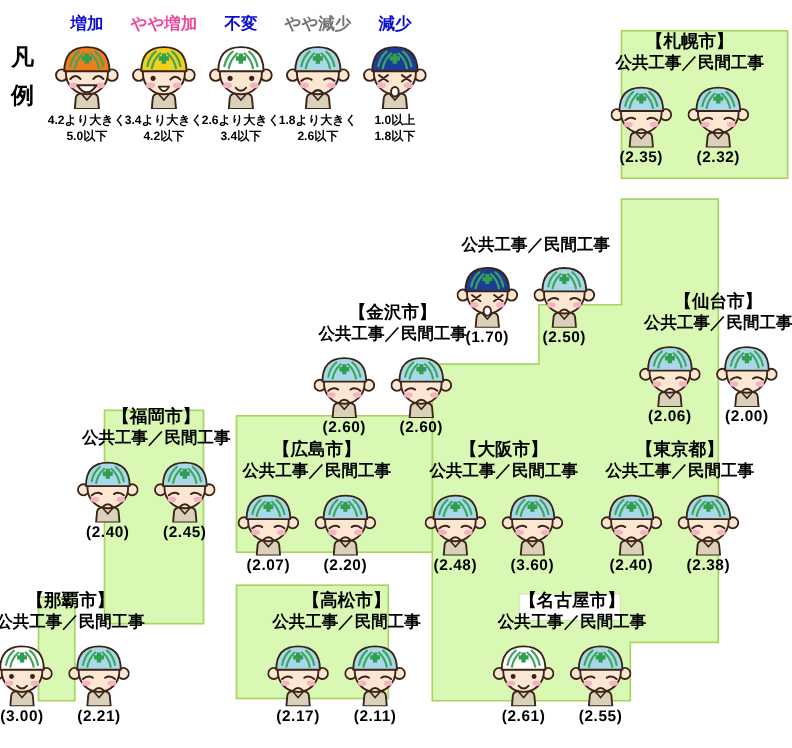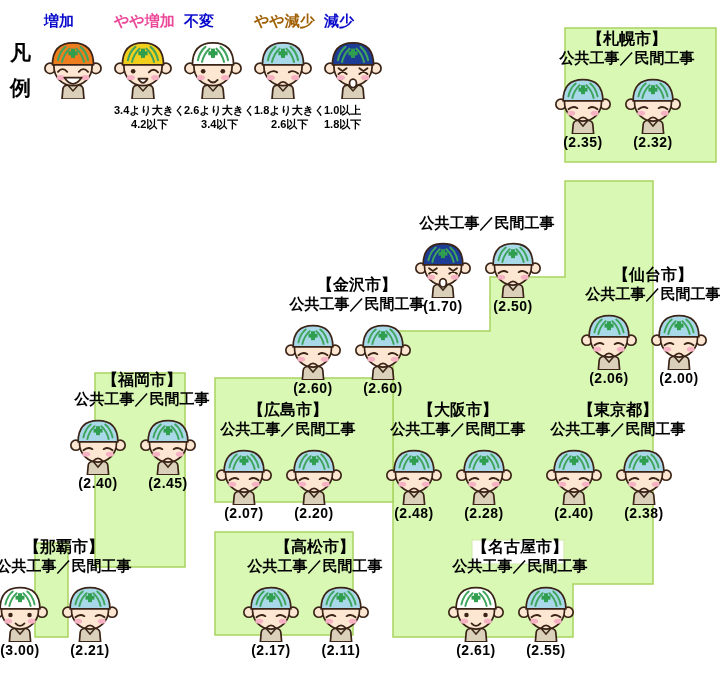--- a/index.html
+++ b/index.html
@@ -9,21 +9,21 @@
     font-family:"Liberation Sans","DejaVu Sans",sans-serif;
     color:#000;
   }
   #map-svg { position:absolute; left:0; top:0; }
   #legend-heading {
     position:absolute; left:10px; top:42px;
     font-size:21px; font-weight:bold; line-height:1.0; text-align:center;
   }
   #legend-heading div { margin-bottom:14px; }
   #legend-items { position:absolute; left:44px; top:12px; display:flex; }
-  .legend-item { width:70px; display:flex; flex-direction:column; align-items:flex-start; }
+  .legend-item { width:70px; display:flex; flex-direction:column; align-items:center; }
   .legend-label { font-size:15px; font-weight:bold; white-space:nowrap; margin-bottom:2px; }
   .legend-range { font-size:11px; font-weight:600; line-height:1.3; text-align:center; white-space:nowrap; margin-top:4px; }
   .city { position:absolute; width:150px; text-align:center; line-height:1.15; }
   .city-title { font-size:16px; font-weight:bold; white-space:nowrap; }
   .city-sub { font-size:15px; font-weight:bold; white-space:nowrap; margin-top:1px; }
   .faces-row { display:flex; justify-content:flex-start; gap:8px; margin-top:3px; }
   .face-col { display:flex; flex-direction:column; align-items:center; width:62px; }
   .face-value { font-size:14px; font-weight:bold; white-space:nowrap; letter-spacing:0.5px; }
   .face { line-height:0; }
 </style>
@@ -59,20 +59,21 @@
     <ellipse cx="71" cy="77" rx="7" ry="4.5" fill="#f6b2c3"></ellipse>
     <path d="M24,67 Q32,58 40,67" stroke="#3a2417" stroke-width="3.2" stroke-linecap="round" fill="none"></path>
             <path d="M60,67 Q68,58 76,67" stroke="#3a2417" stroke-width="3.2" stroke-linecap="round" fill="none"></path>
             <path d="M35,77 Q50,99 65,77 Z" fill="#ffffff" stroke="#3a2417" stroke-width="3.2" stroke-linejoin="round"></path>
     <path d="M14.5,55 Q14.5,17 50,17 Q85.5,17 85.5,55 Z" fill="#ee7d1e" stroke="#3a2417" stroke-width="3" stroke-linejoin="round"></path>
     <path d="M24,47 Q27,32 37,24 M31,50 Q34,36 44,27" stroke="#3fa45c" stroke-width="3.5" fill="none" stroke-linecap="round"></path>
     <path d="M76,47 Q73,32 63,24 M69,50 Q66,36 56,27" stroke="#3fa45c" stroke-width="3.5" fill="none" stroke-linecap="round"></path>
     <path d="M50,27 L50,43" stroke="#2f9e4f" stroke-width="7"></path>
     <path d="M42,35 L58,35" stroke="#2f9e4f" stroke-width="7"></path>
   </svg></div>
+    <div class="legend-range"><span>4.2より大きく</span><br><span>5.0以下</span></div>
   </div>
   <div class="legend-item">
     <div class="legend-label" style="color:#ec4899">やや増加</div>
     <div class="face"><svg viewBox="0 0 100 114" width="58" height="66">
     <circle cx="10.5" cy="61" r="9" fill="#fde7d2" stroke="#3a2417" stroke-width="3"></circle>
     <circle cx="89.5" cy="61" r="9" fill="#fde7d2" stroke="#3a2417" stroke-width="3"></circle>
     <path d="M31,114 L32.5,97 Q33.5,90 41,90 L59,90 Q66.5,90 67.5,97 L69,114 Z" fill="#dbd1bb" stroke="#3a2417" stroke-width="3" stroke-linejoin="round"></path>
     <path d="M42,91 L50,100 L58,91" fill="none" stroke="#3a2417" stroke-width="2.5"></path>
     <circle cx="50" cy="58" r="33" fill="#fde7d2" stroke="#3a2417" stroke-width="3"></circle>
     <ellipse cx="29" cy="77" rx="7" ry="4.5" fill="#f6b2c3"></ellipse>
@@ -103,21 +104,21 @@
             <path d="M42,81 Q50,90 58,81" stroke="#3a2417" stroke-width="3.2" stroke-linecap="round" fill="none"></path>
     <path d="M14.5,55 Q14.5,17 50,17 Q85.5,17 85.5,55 Z" fill="#ffffff" stroke="#3a2417" stroke-width="3" stroke-linejoin="round"></path>
     <path d="M24,47 Q27,32 37,24 M31,50 Q34,36 44,27" stroke="#3fa45c" stroke-width="3.5" fill="none" stroke-linecap="round"></path>
     <path d="M76,47 Q73,32 63,24 M69,50 Q66,36 56,27" stroke="#3fa45c" stroke-width="3.5" fill="none" stroke-linecap="round"></path>
     <path d="M50,27 L50,43" stroke="#2f9e4f" stroke-width="7"></path>
     <path d="M42,35 L58,35" stroke="#2f9e4f" stroke-width="7"></path>
   </svg></div>
     <div class="legend-range"><span>2.6より大きく</span><br><span>3.4以下</span></div>
   </div>
   <div class="legend-item">
-    <div class="legend-label" style="color:#a16207">やや減少</div>
+    <div class="legend-label" style="color:#737373">やや減少</div>
     <div class="face"><svg viewBox="0 0 100 114" width="58" height="66">
     <circle cx="10.5" cy="61" r="9" fill="#fde7d2" stroke="#3a2417" stroke-width="3"></circle>
     <circle cx="89.5" cy="61" r="9" fill="#fde7d2" stroke="#3a2417" stroke-width="3"></circle>
     <path d="M31,114 L32.5,97 Q33.5,90 41,90 L59,90 Q66.5,90 67.5,97 L69,114 Z" fill="#dbd1bb" stroke="#3a2417" stroke-width="3" stroke-linejoin="round"></path>
     <path d="M42,91 L50,100 L58,91" fill="none" stroke="#3a2417" stroke-width="2.5"></path>
     <circle cx="50" cy="58" r="33" fill="#fde7d2" stroke="#3a2417" stroke-width="3"></circle>
     <ellipse cx="29" cy="77" rx="7" ry="4.5" fill="#f6b2c3"></ellipse>
     <ellipse cx="71" cy="77" rx="7" ry="4.5" fill="#f6b2c3"></ellipse>
     <path d="M24,70 Q32,63 40,68" stroke="#3a2417" stroke-width="3.2" stroke-linecap="round" fill="none"></path>
             <path d="M60,68 Q68,63 76,70" stroke="#3a2417" stroke-width="3.2" stroke-linecap="round" fill="none"></path>
@@ -470,21 +471,21 @@
     <ellipse cx="71" cy="77" rx="7" ry="4.5" fill="#f6b2c3"></ellipse>
     <path d="M24,70 Q32,63 40,68" stroke="#3a2417" stroke-width="3.2" stroke-linecap="round" fill="none"></path>
                 <path d="M60,68 Q68,63 76,70" stroke="#3a2417" stroke-width="3.2" stroke-linecap="round" fill="none"></path>
                 <path d="M42,89 Q50,80 58,89" stroke="#3a2417" stroke-width="3.2" stroke-linecap="round" fill="none"></path>
     <path d="M14.5,55 Q14.5,17 50,17 Q85.5,17 85.5,55 Z" fill="#a9d8e8" stroke="#3a2417" stroke-width="3" stroke-linejoin="round"></path>
     <path d="M24,47 Q27,32 37,24 M31,50 Q34,36 44,27" stroke="#3fa45c" stroke-width="3.5" fill="none" stroke-linecap="round"></path>
     <path d="M76,47 Q73,32 63,24 M69,50 Q66,36 56,27" stroke="#3fa45c" stroke-width="3.5" fill="none" stroke-linecap="round"></path>
     <path d="M50,27 L50,43" stroke="#2f9e4f" stroke-width="7"></path>
     <path d="M42,35 L58,35" stroke="#2f9e4f" stroke-width="7"></path>
   </svg></div>
-        <div class="face-value">(2.28)</div>
+        <div class="face-value">(3.60)</div>
       </div>
     </div>
   </div>
   <div class="city" style="left:543px; top:401px">
     <div class="city-title">【東京都】</div>
     <div class="city-sub">公共工事／民間工事</div>
     <div class="faces-row">
 
       <div class="face-col">
         <div class="face"><svg viewBox="0 0 100 114" width="56" height="64">

